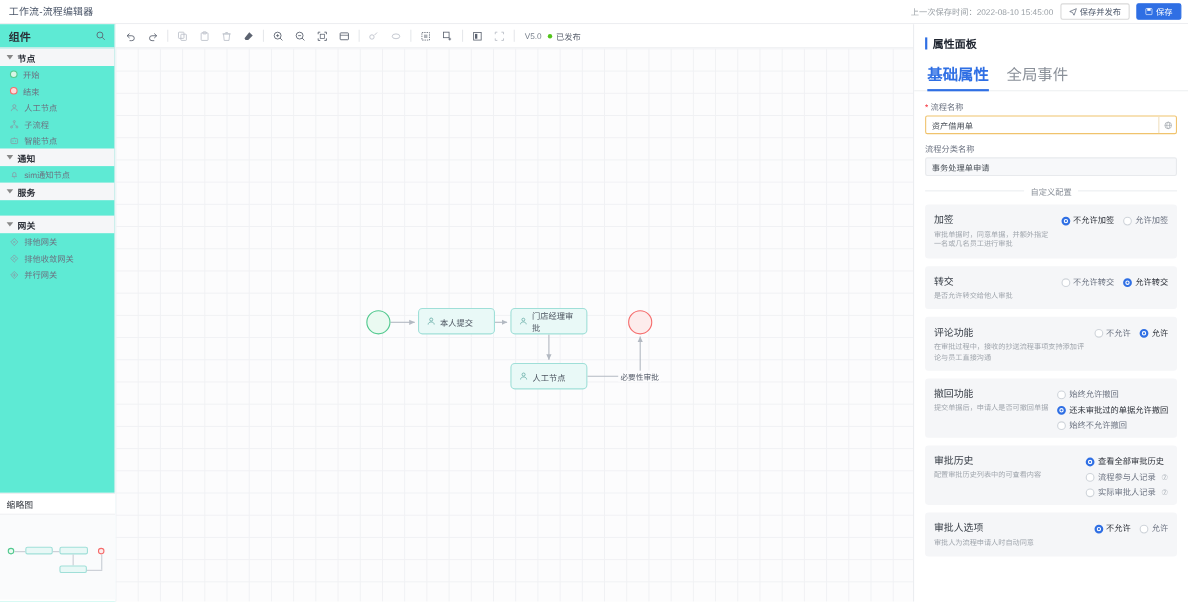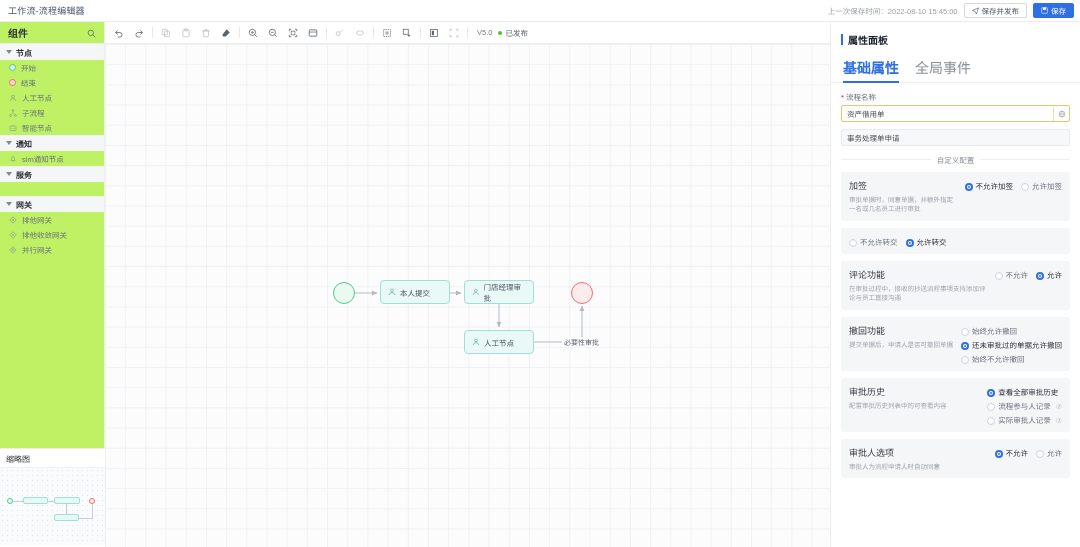--- a/index.html
+++ b/index.html
@@ -32,21 +32,21 @@
     font-size: 7.5px; height: 15px; padding: 0 7px;
     border-radius: 2px; cursor: pointer; white-space: nowrap; text-align: right;
   }
   .btn-outline { border: 1px solid #d9d9d9; background: #fff; color: #4a5568; }
   .btn-primary { background: #2f6fe4; color: #fff; border: 1px solid #2f6fe4; }
   .btn svg { display: block; }
 
   
   .sidebar {
     position: absolute; top: 22px; left: 0; width: 105px; height: 525px;
-    background: #bef264; border-right: 1px solid #ebedf0;
+    background: #5eead4; border-right: 1px solid #ebedf0;
   }
   .sidebar-head {
     height: 22px; display: flex; align-items: center; justify-content: space-between;
     padding: 0 8px; border-bottom: 1px solid #ebedf0;
   }
   .sidebar-head-title { font-size: 10px; font-weight: bold; color: #2c3038; }
   .group-head {
     height: 16px; display: flex; align-items: center; gap: 4px;
     padding: 0 6px; background: #f5f6f8;
     font-size: 8px; font-weight: bold; color: #2c3038;
@@ -513,20 +513,21 @@
         <input type="text" value="资产借用单" style="">
         <span class="input-suffix">
           <svg width="8" height="8" viewBox="0 0 16 16">
             <circle cx="8" cy="8" r="6" fill="none" stroke="#9aa0a6" stroke-width="1.2"></circle>
             <ellipse cx="8" cy="8" rx="2.6" ry="6" fill="none" stroke="#9aa0a6" stroke-width="1.1"></ellipse>
             <path d="M2 8h12" stroke="#9aa0a6" stroke-width="1.1"></path>
           </svg>
         </span>
       </div>
 
+      <div class="field-label">流程分类名称</div>
       <div class="input-wrap plain">
         <input type="text" value="事务处理单申请" style="">
       </div>
 
       <div class="divider-text">自定义配置</div>
 
       <div class="card">
         <div class="card-left">
           <div class="card-title">加签</div>
           <div class="card-desc">审批单据时，同意单据，并额外指定一名或几名员工进行审批</div>
@@ -537,20 +538,24 @@
             <span>不允许加签</span>
           </label>
           <label class="radio">
             <span class="rb"></span>
             <span>允许加签</span>
           </label>
         </div>
       </div>
 
       <div class="card">
+        <div class="card-left">
+          <div class="card-title">转交</div>
+          <div class="card-desc">是否允许转交给他人审批</div>
+        </div>
         <div class="card-right row">
           <label class="radio">
             <span class="rb"></span>
             <span>不允许转交</span>
           </label>
           <label class="radio sel">
             <span class="rb"></span>
             <span>允许转交</span>
           </label>
         </div>

